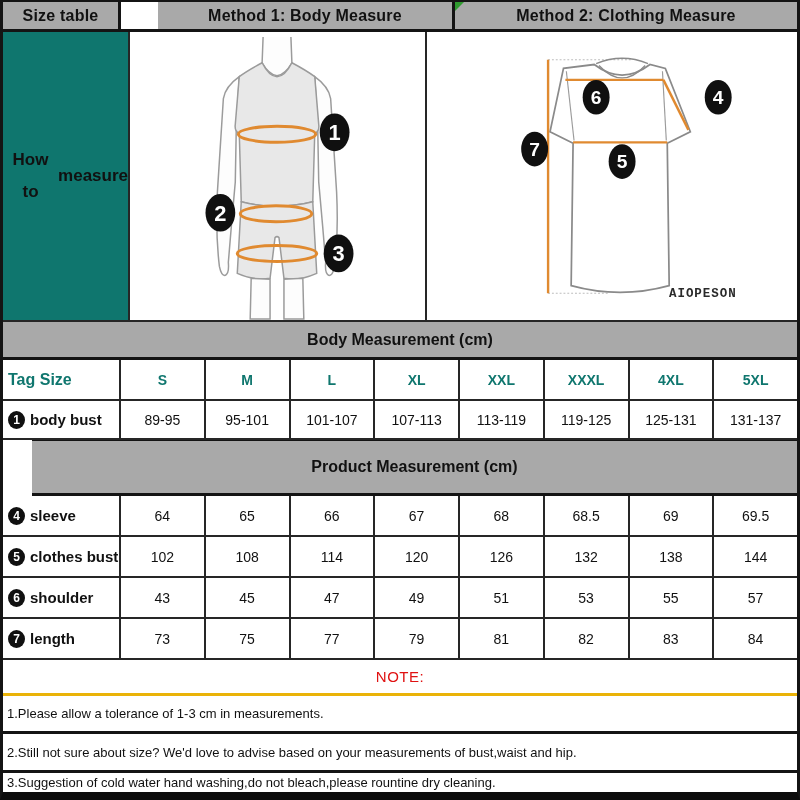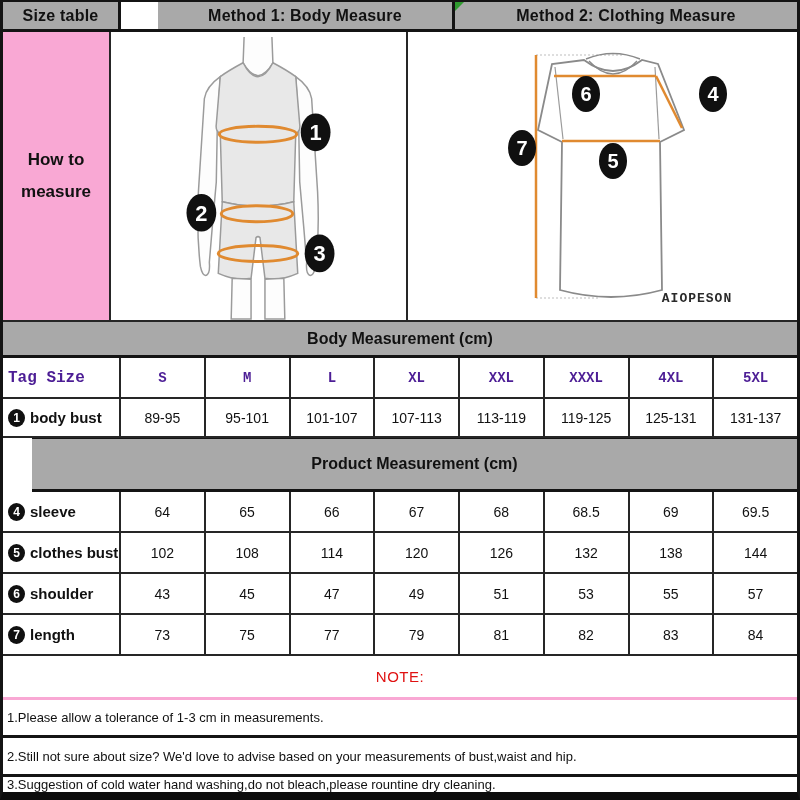--- a/index.html
+++ b/index.html
@@ -30,23 +30,23 @@
   .tc-2 { width:297px; border-right:3px solid #141414;margin-left:37px; }
   .tc-3 { flex:1; }
   .green-flag {
     position:absolute; left:0; top:0; width:0; height:0;
     border-top:9px solid #2f9a2f; border-right:9px solid transparent;
   }
 
   
   .diagram-row { height:290px; }
   .howto-cell {
-    width:108px; border-right:2px solid #262626;
-    display:flex; flex-direction:column; align-items:center; justify-content:center;
-    font-weight:bold; font-size:17px; line-height:1.9; background:#f9a8d4;
+    width:127px; border-right:2px solid #262626;
+    display:flex; flex-direction:row; align-items:center; justify-content:center;
+    font-weight:bold; font-size:17px; line-height:1.9; background:#0f766e;
   }
   .body-diagram-cell { width:297px; border-right:2px solid #262626; background:#fff; }
   .clothing-diagram-cell { flex:1; background:#fff; }
   .diagram-svg { display:block; width:100%; height:100%; }
 
   
   .band {
     background:#a9a9a9; display:flex; align-items:center; justify-content:center;
     font-weight:bold; font-size:16px; border-bottom:2px solid #262626;
   }
@@ -65,27 +65,27 @@
     background:#101010; color:#fff; font-size:12px; font-weight:bold;
     margin-right:5px;
   }
   .val-cell {
     flex:1; border-right:2px solid #262626;
     display:flex; align-items:center; justify-content:center;
     font-size:14px; background:#fff;
   }
   .row .val-cell:last-child { border-right:none; }
   .tag-row { height:41px; }
-  .tag-row .label-cell, .tag-row .val-cell { color:#4c1d95; font-weight:bold;font-family:Liberation Mono, monospace; }
+  .tag-row .label-cell, .tag-row .val-cell { color:#0f766e; font-weight:bold; }
   .tag-row .label-cell { font-size:16px; }
   .data-row-bust { height:39px; }
   .data-row { height:41px; }
 
   
-  .note-title-row { height:44px; align-items:center; justify-content:center; border-bottom:3px solid #f9a8d4; }
+  .note-title-row { height:36px; align-items:center; justify-content:center; border-bottom:3px solid #eab308; }
   .note-title { color:#e01212; font-size:15px; letter-spacing:.5px; }
   .note-row { align-items:center; padding-left:4px; font-size:13px; border-bottom:3px solid #141414; }
   .note-row-1 { height:38px; }
   .note-row-2 { height:39px; }
   .note-row-3 { height:37px; flex:1; border-bottom:none; }
 </style>
 </head>
 <body>
 
 <div class="size-chart">

